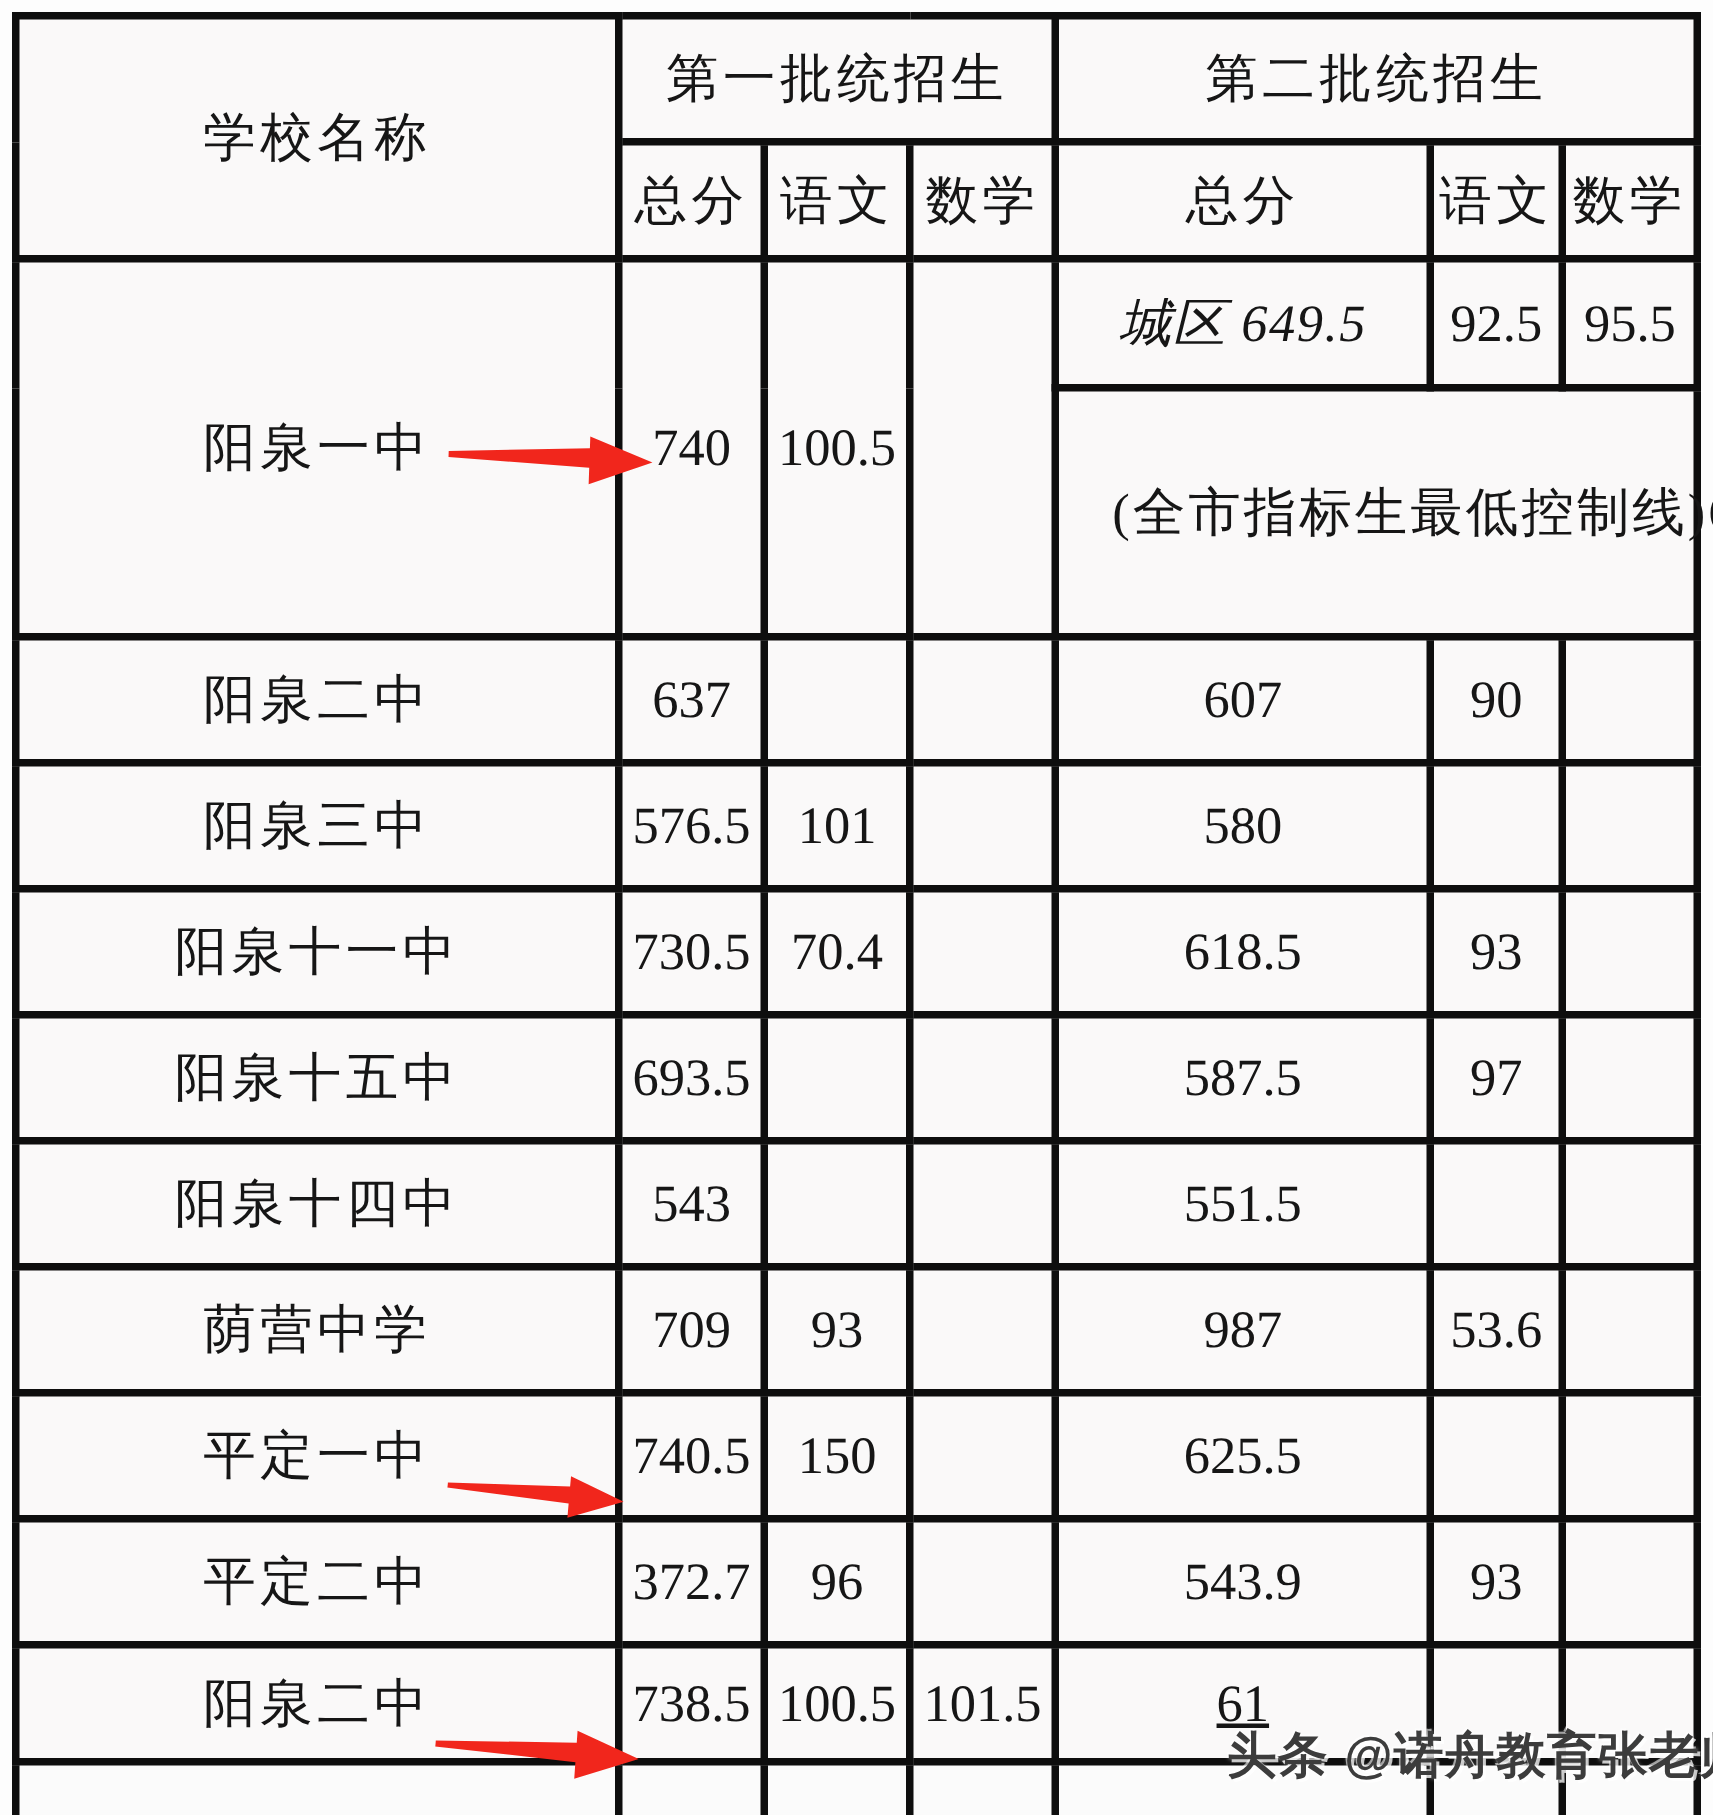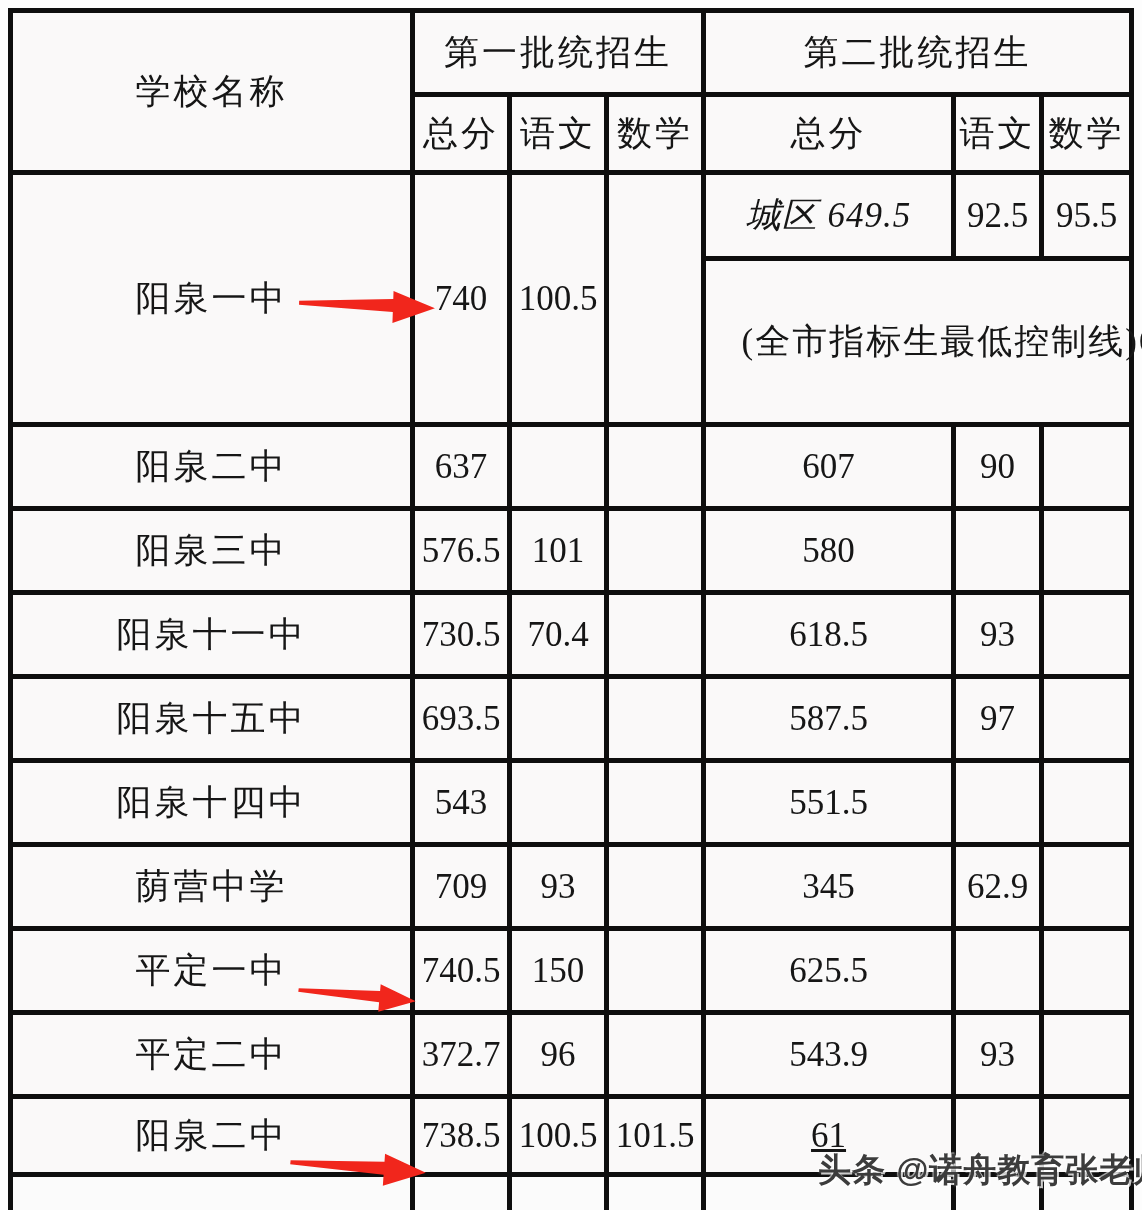--- a/index.html
+++ b/index.html
@@ -149,22 +149,22 @@
         <td class="num"></td>
         <td class="num">551.5</td>
         <td class="num"></td>
         <td class="num"></td>
       </tr>
       <tr class="body">
         <td class="cjk">荫营中学</td>
         <td class="num">709</td>
         <td class="num">93</td>
         <td class="num"></td>
-        <td class="num">345</td>
-        <td class="num">62.9</td>
+        <td class="num">987</td>
+        <td class="num">53.6</td>
         <td class="num"></td>
       </tr>
       <tr class="body">
         <td class="cjk">平定一中</td>
         <td class="num">740.5</td>
         <td class="num">150</td>
         <td class="num"></td>
         <td class="num">625.5</td>
         <td class="num"></td>
         <td class="num"></td>

